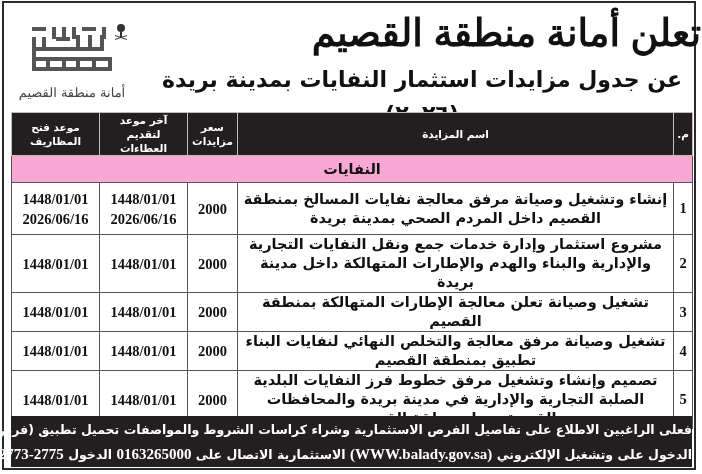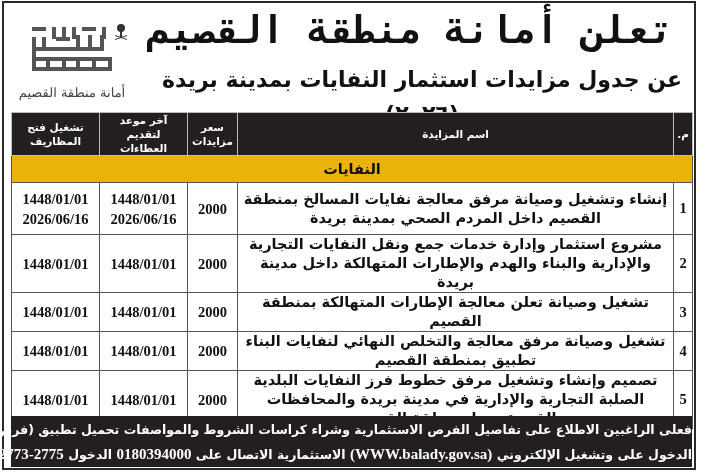--- a/index.html
+++ b/index.html
@@ -6,22 +6,22 @@
   body { width: 702px; height: 474px; overflow: hidden; font-family: "DejaVu Sans", sans-serif; }
   .frame {
     position: absolute; left: 2px; top: 1px; width: 694px; height: 469px;
     border: 2px solid #2a2a2a; background: #ffffff; box-sizing: border-box;
   }
   .logo {
     position: absolute; left: 8px; top: 14px; width: 118px; height: 86px;
   }
   .logo svg { width: 100%; height: 100%; }
   .title {
-    position: absolute; left: 128px; top: 4px; width: 556px; text-align: center;
-    direction: rtl; font-family: Liberation Mono, monospace; font-weight: bold;
+    position: absolute; left: 141px; top: 4px; width: 556px; 
+    direction: rtl; font-family: Liberation Sans, sans-serif; font-weight: bold;
     font-size: 38px; line-height: 52px; color: #111;
     letter-spacing: 0px;
   }
   .subtitle {
     position: absolute; left: 140px; top: 60px; width: 556px; text-align: center;
     direction: rtl; font-weight: bold; font-size: 22px; line-height: 34px; color: #111;
   }
   table.auctions {
     position: absolute; left: 11px; top: 112px; width: 681px;
     border-collapse: collapse; direction: rtl; table-layout: fixed;
@@ -29,21 +29,21 @@
   table.auctions th {
     background: #231f20; color: #ffffff; font-weight: bold; font-size: 10.5px;
     line-height: 14px; height: 42px; border: 1px solid #bdbdbd; padding: 0 2px;
     text-align: center; vertical-align: middle;
   }
   table.auctions td {
     border: 1px solid #555; font-size: 14.5px; font-weight: bold; color: #111;
     text-align: center; vertical-align: middle; padding: 0 4px;
   }
   td.section {
-    background: #eab308; height: 26px; font-size: 20px; letter-spacing: 26px;
+    background: #f9a8d4; height: 26px; font-size: 20px; letter-spacing: 26px;
     color: #1a1a1a; padding: 0;
   }
   td.num { font-family: "Liberation Serif", serif; font-size: 15px; font-weight: normal; width: 14px; }
   td.name { line-height: 19px; font-size: 14.5px; }
   td.price, td.date { font-family: "Liberation Serif", serif; font-size: 15px; font-weight: bold; line-height: 20px; }
   .footer {
     position: absolute; left: 11px; top: 416px; width: 681px; height: 51px;
     background: #231f20; color: #ffffff; direction: rtl; text-align: center;
     font-size: 12.5px; font-weight: bold; line-height: 25px; box-sizing: border-box; padding-top: 1px;
   }
@@ -102,21 +102,21 @@
     <col style="width:50px">
     <col style="width:88px">
     <col style="width:88px">
   </colgroup>
   <thead>
     <tr>
       <th>م.</th>
       <th>اسم المزايدة</th>
       <th>سعر مزايدات</th>
       <th>آخر موعد لتقديم العطاءات</th>
-      <th>تشغيل فتح المظاريف</th>
+      <th>موعد فتح المظاريف</th>
     </tr>
   </thead>
   <tbody>
     <tr>
       <td colspan="5" class="section">النفايات</td>
     </tr>
 
     <tr style="height:52px">
       <td class="num">1</td>
       <td class="name">إنشاء وتشغيل وصيانة مرفق معالجة نفايات المسالخ بمنطقة القصيم داخل المردم الصحي بمدينة بريدة</td>
@@ -160,17 +160,17 @@
     </tr>
   </tbody>
 </table>
 
 <div class="footer">
   <span class="line">فعلى الراغبين الاطلاع على تفاصيل الفرص الاستثمارية وشراء كراسات الشروط والمواصفات تحميل تطبيق (فرص) على الأجهزة الذكية أو</span>
   <span class="line">
     <span>الدخول على وتشغيل الإلكتروني</span>
     <span class="latin">(WWW.balady.gov.sa)</span>
     <span>الاستثمارية الاتصال على</span>
-    <span class="latin">0180394000</span>
+    <span class="latin">0163265000</span>
     <span>الدخول</span>
     <span class="latin">2775-2773</span>
   </span>
 </div>
 
 </body></html>

